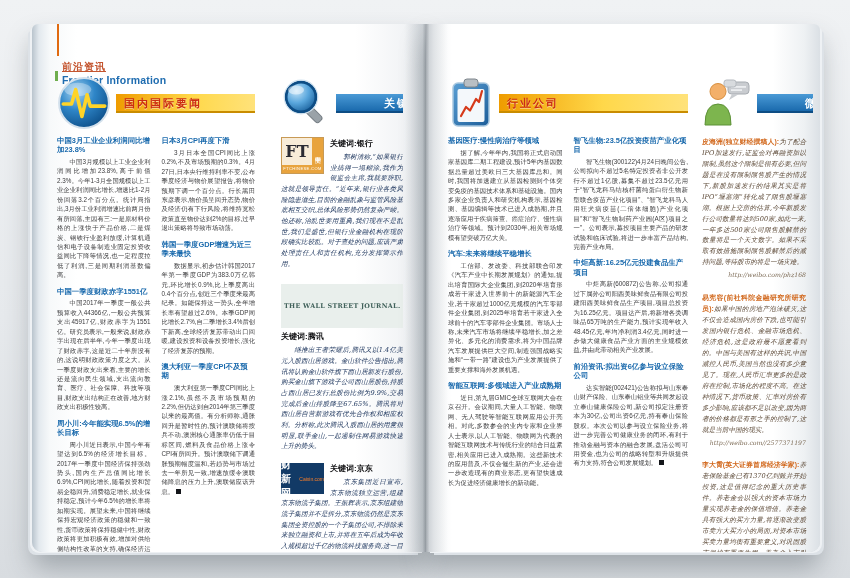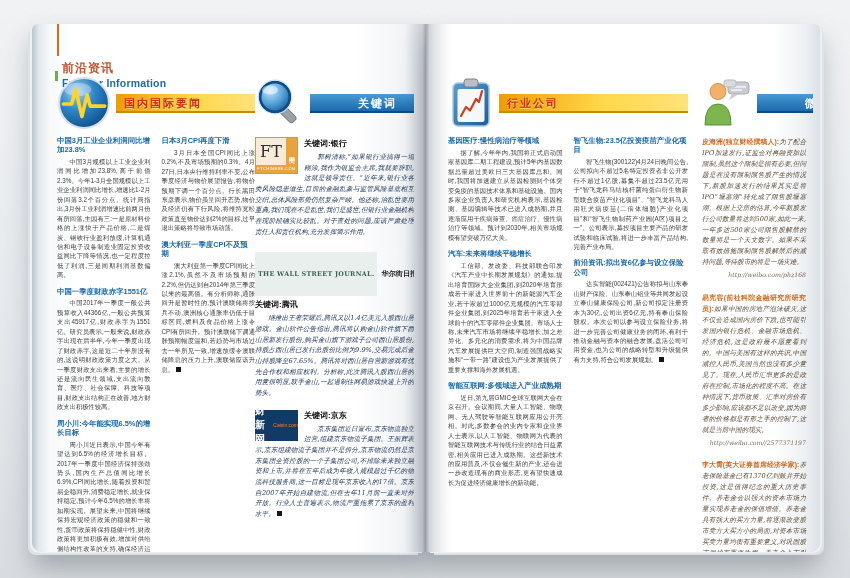--- a/index.html
+++ b/index.html
@@ -25,25 +25,25 @@
     box-shadow:3px 2px 0 -1px #eef1f4, 6px 5px 0 -2px #dde2e7, 0 16px 26px rgba(55,65,75,.35);
   }
   .gutter {
     position:absolute; left:372px; top:0; width:44px; height:528px; pointer-events:none;
     background: linear-gradient(90deg, rgba(0,0,0,0) 0%, rgba(70,82,92,.16) 42%, rgba(25,35,45,.30) 50%, rgba(70,82,92,.14) 58%, rgba(0,0,0,0) 100%);
   }
   
   .orange-rule { position:absolute; left:25px; top:0; width:2px; height:32px; background:#e06a10; }
   .masthead { position:absolute; left:23px; top:36px; padding-left:7px; }
   .green-tick { position:absolute; left:0; top:11px; width:3px; height:10px; background:#6fae4e; }
-  .mast-cn { font-size:12px; font-weight:bold; color:#c4552f; letter-spacing:1px; }
+  .mast-cn { font-size:10px; font-weight:bold; color:#c4552f; letter-spacing:1px;text-decoration:underline; }
   .mast-en { font-size:10.5px; font-weight:bold; color:#1e6cb0; letter-spacing:.2px; }
   
   .sections { position:absolute; top:50px; bottom:6px; display:flex; }
-  .page.left  .sections { left:25px; right:12px; }
+  .page.left  .sections { left:25px; right:23px; gap:26px; }
   .page.right .sections { left:22px; right:14px; gap:14px; }
   .sec-news { width:198px; flex:none; }
   .sec-kw   { flex:1; min-width:0; }
   .sec-ind  { width:240px; flex:none; }
   .sec-weibo{ flex:1; min-width:0; }
   .sec-head { display:flex; align-items:center; gap:5px; height:58px; margin-bottom:4px; }
   .sec-head .icon { flex:none; line-height:0; }
   .bar {
     flex:1; height:19px; line-height:19px; padding:0 8px;
     font-size:11px; font-weight:bold; letter-spacing:2px; white-space:nowrap; overflow:hidden;
@@ -59,21 +59,21 @@
   .endmark { display:inline-block; width:5px; height:5px; background:#14161a; margin-left:2px; }
   
   .kw-item { margin-bottom:9px; overflow:hidden; }
   .kw-label { font-size:8px; font-weight:bold; color:#101012; margin:2px 0 3px; }
   .kw-body { font-family:"DejaVu Serif", serif; font-style:italic; font-size:6.6px; line-height:1.62; color:#21396 0; color:#213960; text-align:justify; text-indent:2em; }
   .ftlogo {
     float:left; width:43px; height:37px; margin:1px 6px 2px 0;
     display:grid; grid-template-columns:1fr 11px; grid-template-rows:1fr 8px;
     border:1px solid #c89a55; background:#f8ecd8;
   }
-  .ft-main { font-family:"DejaVu Serif", serif; font-weight:normal; font-size:16px; color:#2b2b33; text-align:center; line-height:27px; }
+  .ft-main { font-family:"DejaVu Serif", serif; font-weight:bold; font-size:16px; color:#2b2b33; text-align:center; line-height:27px; }
   .ft-side { background:#e8a33d; color:#fff; writing-mode:vertical-rl; font-size:6px; line-height:11px; text-align:center; }
   .ft-bottom { grid-column:1/3; background:#e8a33d; color:#fff; font-size:4px; line-height:8px; text-align:center; letter-spacing:.4px; }
   .wsj { display:flex; align-items:baseline; gap:4px; margin:6px 0 3px; }
   .wsj-en { font-family:"DejaVu Serif", serif; font-weight:bold; font-size:6.4px; color:#40615a; background:#e9efec; padding:18px 3px; white-space:nowrap; letter-spacing:.3px; }
   .wsj-cn { font-size:7.2px; font-weight:bold; color:#17171a; white-space:nowrap; }
   .cxlogo { float:left; width:43px; height:31px; margin:2px 6px 2px 0; background:#123a66; display:flex; align-items:center; justify-content:center; gap:1px; }
   .cx-cn { color:#ffffff; font-size:10px; font-weight:bold; letter-spacing:2px; }
   .cx-en { color:#ff7f27; font-size:5px; }
   
   .weibo-post { margin-bottom:11px; }
@@ -126,20 +126,24 @@
             </div>
             <div class="article">
               <h4>周小川:今年能实现6.5%的增长目标</h4>
               <p>周小川近日表示,中国今年有望达到6.5%的经济增长目标。2017年一季度中国经济保持强劲势头,国内生产总值同比增长6.9%,CPI同比增长,随着投资和贸易企稳回升,消费稳定增长,就业保持稳定,预计今年6.5%的增长率将如期实现。展望未来,中国将继续保持宏观经济政策的稳健和一致性,货币政策将保持稳健中性,财政政策将更加积极有效,增加对供给侧结构性改革的支持,确保经济运行在合理区间内增长。</p>
             </div>
           </div>
           <div class="col">
             <div class="article">
               <h4>日本3月CPI再度下滑</h4>
               <p>3月日本全国CPI同比上涨0.2%,不及市场预期的0.3%。4月27日,日本央行维持利率不变,公布季度经济与物价展望报告,将物价预期下调一个百分点。行长黑田东彦表示,物价虽呈回升态势,物价及经济仍有下行风险,将维持宽松政策直至物价达到2%的目标,过早退出策略将导致市场动荡。</p>
+            </div>
+            <div class="article">
+              <h4>韩国一季度GDP增速为近三季来最快</h4>
+              <p>数据显示,初步估计韩国2017年第一季度GDP为383.0万亿韩元,环比增长0.9%,比上季度高出0.4个百分点,创近三个季度来最高纪录。如能保持这一势头,全年增长率有望超过2.6%。本季GDP同比增长2.7%,自二季增长3.4%后创下新高,全球经济复苏带动出口回暖,建设投资和设备投资增长,强化了经济复苏的预期。</p>
             </div>
             <div class="article">
               <h4>澳大利亚一季度CPI不及预期</h4>
               <p><span>澳大利亚第一季度CPI同比上涨2.1%,虽然不及市场预期的2.2%,但仍达到自2014年第三季度以来的最高值。有分析师称,通胀回升是暂时性的,预计澳联储将按兵不动,澳洲核心通胀率仍低于目标区间,燃料及食品价格上涨令CPI有所回升。预计澳联储下调通胀预期幅度温和,若趋势与市场过去一年所见一致,增速放缓令澳联储降息的压力上升,澳联储应该升息。</span><span class="endmark"></span></p>
             </div>
           </div>
         </div>
       </section>
 
       <section class="sec-kw">
@@ -228,20 +232,24 @@
               <h4>智能互联网:多领域进入产业成熟期</h4>
               <p>近日,第九届GMIC全球互联网大会在京召开。会议期间,大量人工智能、物联网、无人驾驶等智能互联网应用公开亮相。对此,多数参会的业内专家和企业界人士表示,以人工智能、物联网为代表的智能互联网技术与传统行业的结合日益紧密,相关应用已进入成熟期。这些新技术的应用普及,不仅会催生新的产业,还会进一步改造现有的商业形态,更有望快速成长为促进经济健康增长的新动能。</p>
             </div>
           </div>
           <div class="col">
             <div class="article">
               <h4>智飞生物:23.5亿投资疫苗产业化项目</h4>
               <p>智飞生物(300122)4月24日晚间公告,公司拟向不超过5名特定投资者非公开发行不超过1亿股,募集不超过23.5亿元用于“智飞龙科马结核杆菌纯蛋白衍生物新型联合疫苗产业化项目”、“智飞龙科马人用狂犬病疫苗(二倍体细胞)产业化项目”和“智飞生物制药产业园(A区)项目之一”。公司表示,募投项目主要产品的研发试验和临床试验,将进一步丰富产品结构,完善产业布局。</p>
             </div>
             <div class="article">
+              <h4>中炬高新:16.25亿元投建食品生产项目</h4>
+              <p>中炬高新(600872)公告称,公司拟通过下属孙公司阳西美味鲜食品有限公司投建阳西美味鲜食品生产项目,项目总投资为16.25亿元。项目达产后,将新增各类调味品65万吨的生产能力,预计实现年收入48.45亿元,年均净利润3.4亿元,同时进一步做大健康食品产业方面的主业规模效益,并由此带动相关产业发展。</p>
+            </div>
+            <div class="article">
               <h4>前沿资讯:拟出资6亿参与设立保险公司</h4>
               <p><span>达实智能(002421)公告称拟与山东泰山财产保险、山东泰山铝业等共同发起设立泰山健康保险公司,新公司拟定注册资本为30亿,公司出资6亿元,持有泰山保险股权。本次公司以参与设立保险业务,将进一步完善公司健康业务的闭环,有利于推动金融与资本的融合发展,盘活公司可用资金,也为公司的战略转型和升级提供有力支持,符合公司发展规划。</span><span class="endmark"></span></p>
             </div>
           </div>
         </div>
       </section>
 
       <section class="sec-weibo">
         <div class="sec-head">
           <span class="icon">

